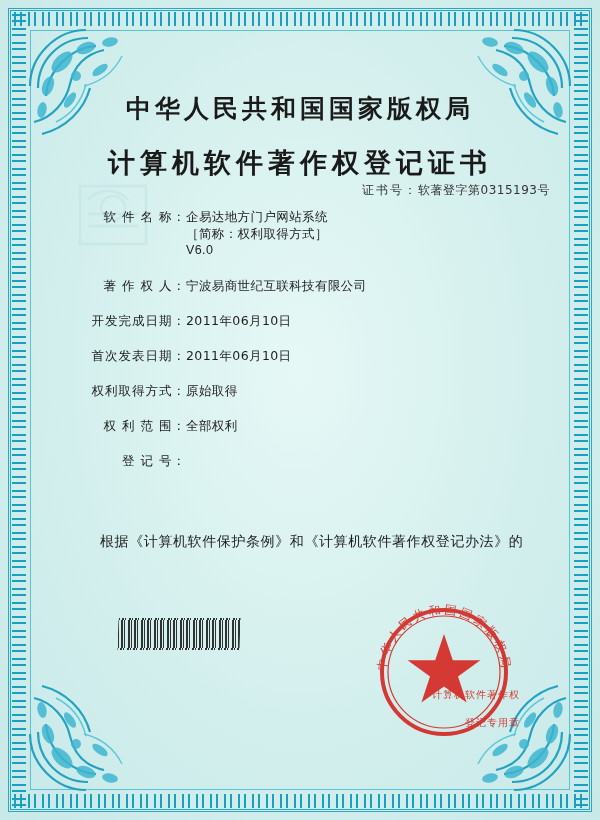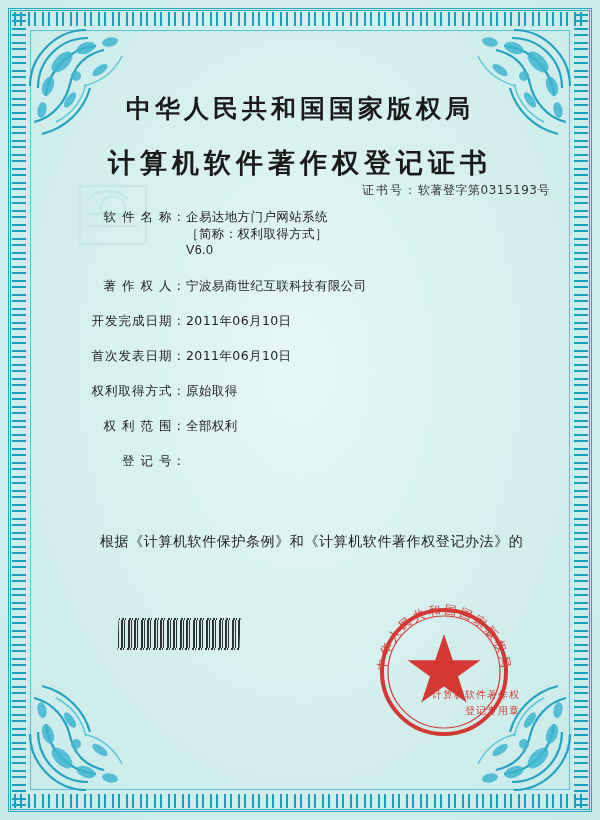--- a/index.html
+++ b/index.html
@@ -205,21 +205,21 @@
   .seal-text {
     position: absolute;
     left: 0; right: 0;
     text-align: right;
     color: #d5201a;
     font-size: 10px;
     font-family: "DejaVu Sans", sans-serif;
     letter-spacing: 1px;
   }
   .seal-line1 { top: 92px; }
-  .seal-line2 { top: 108px; }
+  .seal-line2 { top: 120px; }
 
   
   .footer {
     position: absolute;
     left: 28px;
     right: 16px;
     top: 656px;
     display: flex;
     justify-content: space-between;
     align-items: baseline;

